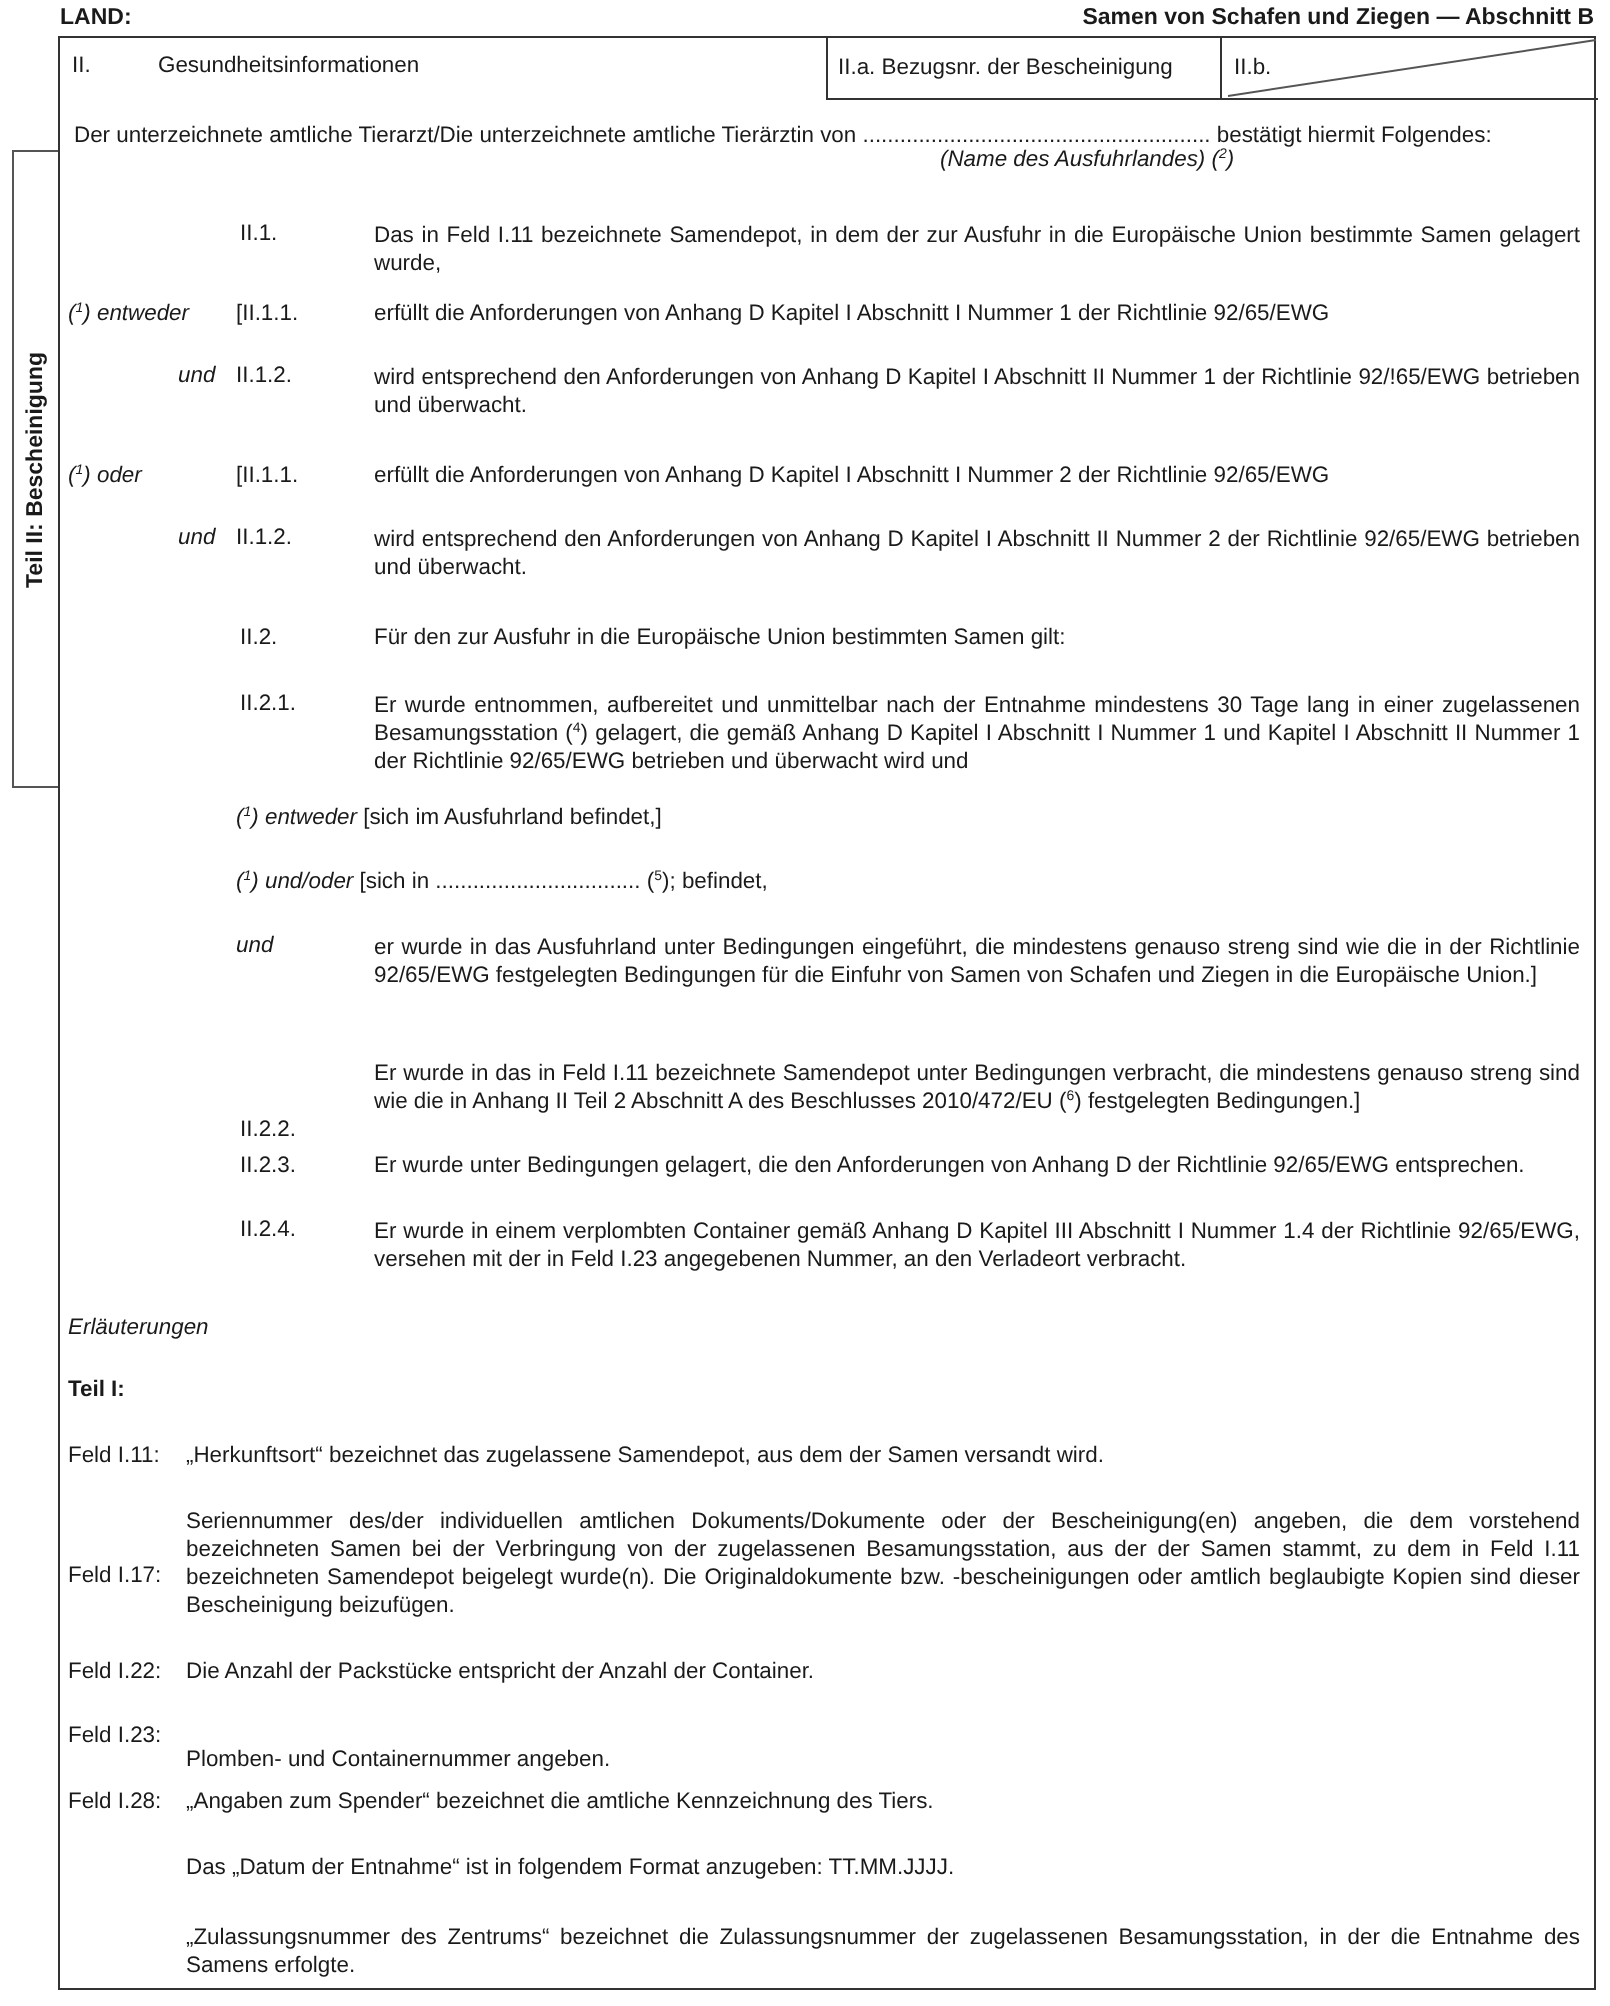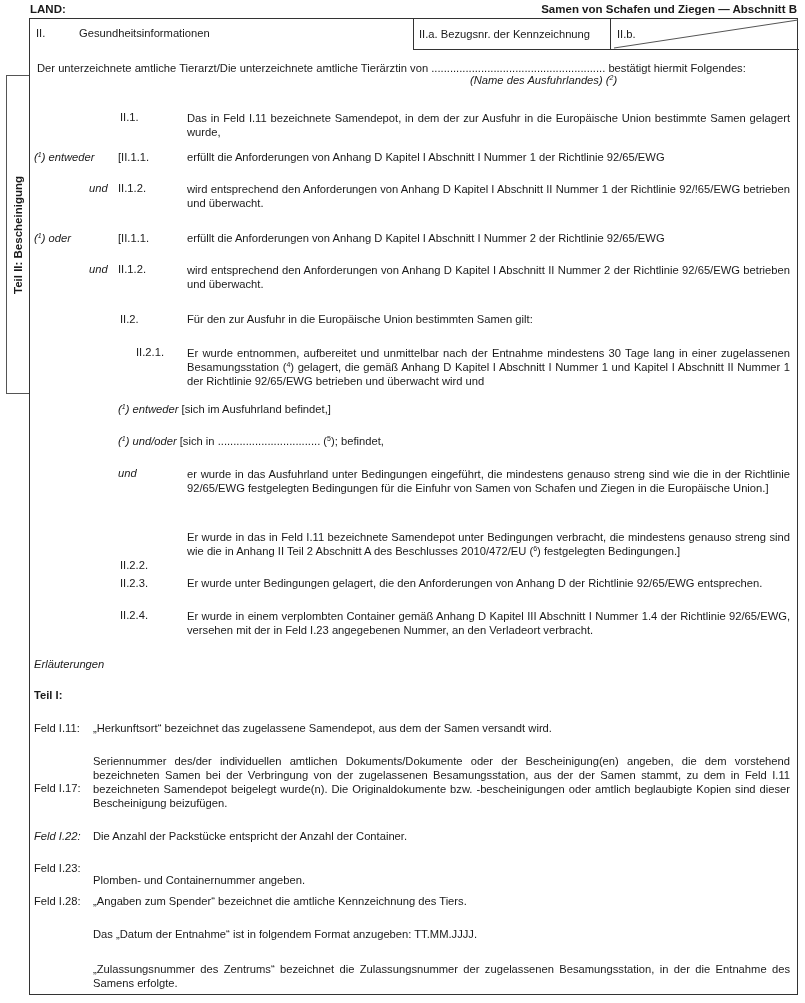--- a/index.html
+++ b/index.html
@@ -29,21 +29,21 @@
 
 <div class="abs cell-line" style="left:413px;top:18px;width:1px;height:32px;"></div>
 <div class="abs cell-line" style="left:610px;top:18px;width:1px;height:32px;"></div>
 <div class="abs cell-line" style="left:413px;top:49px;width:386px;height:1px;"></div>
 <svg class="abs" style="left:610px;top:18px;" width="189" height="32">
   <line x1="4" y1="30" x2="188" y2="2" stroke="#555" stroke-width="1"></line>
 </svg>
 
 <div class="t" style="left:36px;top:27px;">II.</div>
 <div class="t" style="left:79px;top:27px;">Gesundheitsinformationen</div>
-<div class="t" style="left:419px;top:28px;">II.a. Bezugsnr. der Kennzeichnung</div>
+<div class="t" style="left:419px;top:28px;">II.a. Bezugsnr. der Bescheinigung</div>
 <div class="t" style="left:617px;top:28px;">II.b.</div>
 
 <div class="abs side-box"></div>
 <div class="abs side-label">
     <span>Teil II: Bescheinigung</span>
   </div>
 
 <div class="t" style="left:37px;top:62px;">Der unterzeichnete amtliche Tierarzt/Die unterzeichnete amtliche Tierärztin von ........................................................ bestätigt hiermit Folgendes:</div>
 <div class="t i" style="left:470px;top:74px;">
   <span>(Name des Ausfuhrlandes) (</span><sup>2</sup><span>)</span>
@@ -64,21 +64,21 @@
 <div class="t" style="left:118px;top:232px;">[II.1.1.</div>
 <div class="t" style="left:187px;top:232px;">erfüllt die Anforderungen von Anhang D Kapitel I Abschnitt I Nummer 2 der Richtlinie 92/65/EWG</div>
 
 <div class="t i" style="left:89px;top:263px;">und</div>
 <div class="t" style="left:118px;top:263px;">II.1.2.</div>
 <div class="p" style="left:187px;top:263px;width:603px;">wird entsprechend den Anforderungen von Anhang D Kapitel I Abschnitt II Nummer 2 der Richtlinie 92/65/EWG betrieben und überwacht.</div>
 
 <div class="t" style="left:120px;top:313px;">II.2.</div>
 <div class="t" style="left:187px;top:313px;text-align:center;">Für den zur Ausfuhr in die Europäische Union bestimmten Samen gilt:</div>
 
-<div class="t" style="left:136px;top:346px;">II.2.1.</div>
+<div class="t" style="left:120px;top:346px;">II.2.1.</div>
 <div class="p" style="left:187px;top:346px;width:603px;"><span>Er wurde entnommen, aufbereitet und unmittelbar nach der Entnahme mindestens 30 Tage lang in einer zugelassenen Besamungsstation (</span><sup>4</sup><span>) gelagert, die gemäß Anhang D Kapitel I Abschnitt I Nummer 1 und Kapitel I Abschnitt II Nummer 1 der Richtlinie 92/65/EWG betrieben und überwacht wird und</span></div>
 
 <div class="t" style="left:118px;top:403px;"><span class="i"><span>(</span><sup>1</sup><span>) entweder</span></span><span> [sich im Ausfuhrland befindet,]</span></div>
 
 <div class="t" style="left:118px;top:435px;"><span class="i"><span>(</span><sup>1</sup><span>) und/oder</span></span><span> [sich in ................................. (</span><sup>5</sup><span>); befindet,</span></div>
 
 <div class="t i" style="left:118px;top:467px;">und</div>
 <div class="p" style="left:187px;top:467px;width:603px;">er wurde in das Ausfuhrland unter Bedingungen eingeführt, die mindestens genauso streng sind wie die in der Richtlinie 92/65/EWG festgelegten Bedingungen für die Einfuhr von Samen von Schafen und Ziegen in die Europäische Union.]</div>
 
 <div class="t" style="left:120px;top:559px;">II.2.2.</div>
@@ -92,21 +92,21 @@
 
 <div class="t i" style="left:34px;top:658px;">Erläuterungen</div>
 <div class="t b" style="left:34px;top:689px;">Teil I:</div>
 
 <div class="t" style="left:34px;top:722px;">Feld I.11:</div>
 <div class="t" style="left:93px;top:722px;">„Herkunftsort“ bezeichnet das zugelassene Samendepot, aus dem der Samen versandt wird.</div>
 
 <div class="t" style="left:34px;top:754px;margin-top:28px;">Feld I.17:</div>
 <div class="p" style="left:93px;top:754px;width:697px;">Seriennummer des/der individuellen amtlichen Dokuments/Dokumente oder der Bescheinigung(en) angeben, die dem vorstehend bezeichneten Samen bei der Verbringung von der zugelassenen Besamungsstation, aus der der Samen stammt, zu dem in Feld I.11 bezeichneten Samendepot beigelegt wurde(n). Die Originaldokumente bzw. -bescheinigungen oder amtlich beglaubigte Kopien sind dieser Bescheinigung beizufügen.</div>
 
-<div class="t" style="left:34px;top:830px;font-style:italic;">Feld I.22:</div>
+<div class="t" style="left:34px;top:830px;">Feld I.22:</div>
 <div class="t" style="left:93px;top:830px;">Die Anzahl der Packstücke entspricht der Anzahl der Container.</div>
 
 <div class="t" style="left:34px;top:862px;">Feld I.23:</div>
 <div class="t" style="left:93px;top:862px;margin-top:12px;">Plomben- und Containernummer angeben.</div>
 
 <div class="t" style="left:34px;top:895px;">Feld I.28:</div>
 <div class="t" style="left:93px;top:895px;">„Angaben zum Spender“ bezeichnet die amtliche Kennzeichnung des Tiers.</div>
 
 <div class="t" style="left:93px;top:928px;">Das „Datum der Entnahme“ ist in folgendem Format anzugeben: TT.MM.JJJJ.</div>
 <div class="p" style="left:93px;top:962px;width:697px;">„Zulassungsnummer des Zentrums“ bezeichnet die Zulassungsnummer der zugelassenen Besamungsstation, in der die Entnahme des Samens erfolgte.</div>

